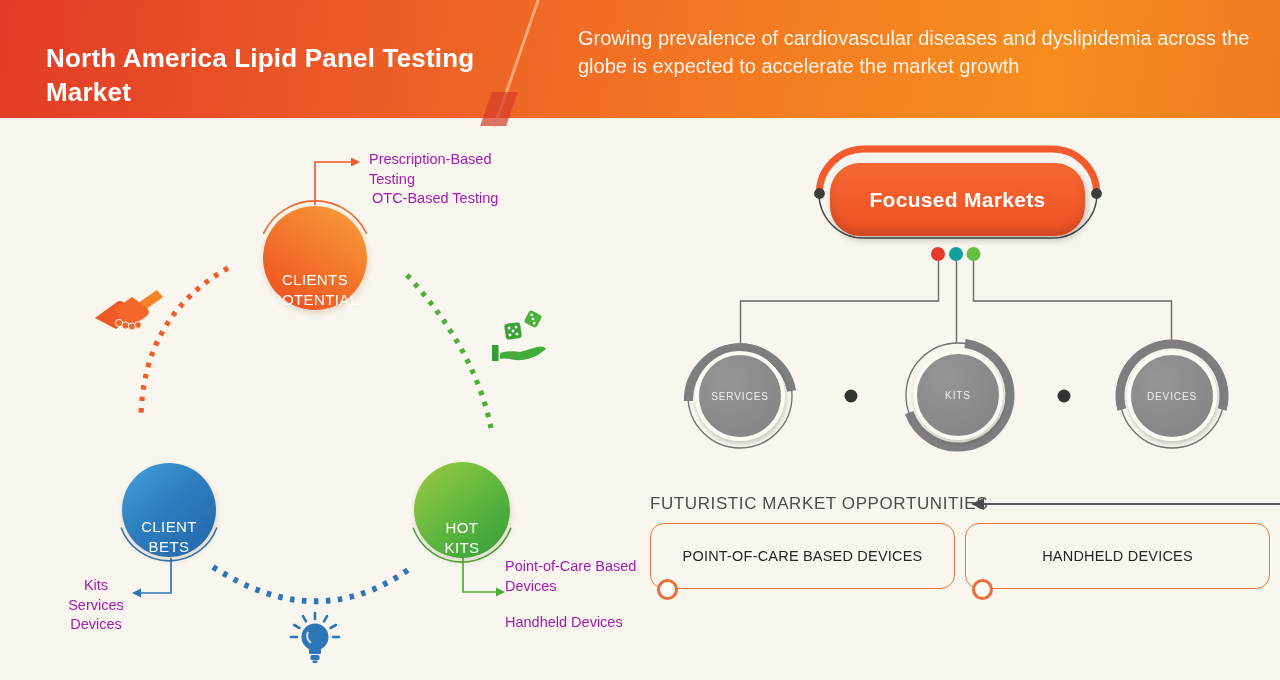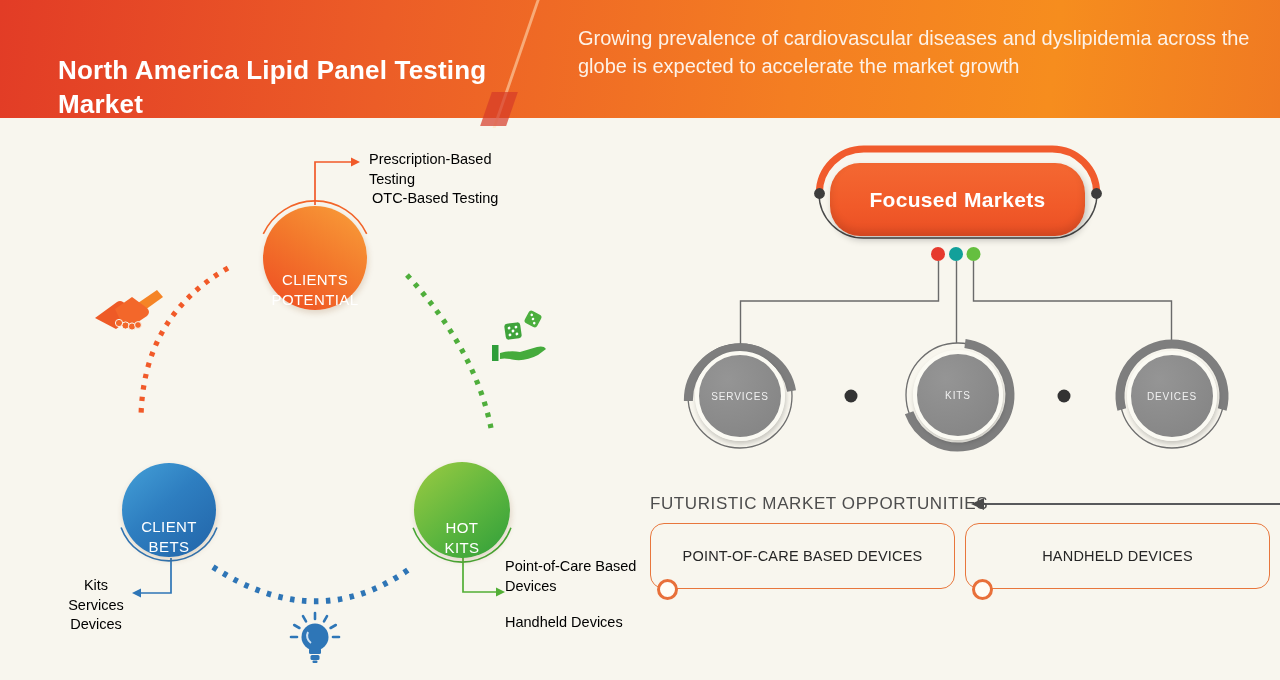--- a/index.html
+++ b/index.html
@@ -5,37 +5,37 @@
   html,body{margin:0;padding:0;background:#ddd;}
   #stage{position:relative;width:1280px;height:680px;background:#f8f6ee;overflow:hidden;
          font-family:"Liberation Sans","DejaVu Sans",sans-serif;}
   
   #header{position:absolute;left:0;top:0;width:1280px;height:118px;
           background:linear-gradient(97deg,#e23c26 0%,#ec5d27 30%,#f47e22 62%,#f68d1e 82%,#f07a22 100%);}
   #header .slash{position:absolute;left:516px;top:-8px;width:3px;height:136px;
           background:rgba(255,226,190,.55);transform:skewX(-19deg);}
   #header .slash2{position:absolute;left:486px;top:92px;width:26px;height:34px;
           background:#d63a28;transform:skewX(-19deg);opacity:.7;}
-  #title{position:absolute;left:42px;top:38px;width:478px;margin:16px;color:#ffffff;
+  #title{position:absolute;left:42px;top:38px;width:478px;margin:4px;color:#ffffff;
          font-size:26px;font-weight:700;line-height:1.3;letter-spacing:.2px;}
   #subtitle{position:absolute;left:578px;top:24px;width:672px;margin:0;color:#fdf2e7;
          font-size:20px;font-weight:400;line-height:1.4;}
   svg{position:absolute;left:0;top:0;}
   
   .node{position:absolute;border-radius:50%;display:flex;align-items:flex-end;justify-content:center;
         color:#fff;text-align:center;white-space:pre-line;letter-spacing:.4px;
         box-shadow:1px 3px 6px rgba(120,60,10,.18);}
   #node-cp{left:263px;top:206px;width:104px;height:104px;font-size:15px;line-height:20px;
         background:linear-gradient(215deg,#f9a03a 0%,#f37a2c 45%,#ee4a22 100%);}
   #node-cf{left:122px;top:463px;width:94px;height:94px;font-size:15px;line-height:20px;
         background:linear-gradient(140deg,#44a0d8 0%,#2e7ec0 45%,#2264a8 100%);}
   #node-hb{left:414px;top:462px;width:96px;height:96px;font-size:15px;line-height:20px;
         background:linear-gradient(140deg,#9ccb42 0%,#5cb53e 55%,#2f9e3a 100%);}
   
-  .lbl{position:absolute;color:#000000;font-size:14.5px;line-height:19.5px;}
+  .lbl{position:absolute;color:#a21caf;font-size:14.5px;line-height:19.5px;}
   #lbl-cp{left:369px;top:150px;width:140px;}
   #lbl-cp .item+.item{padding-left:3px;}
   #lbl-cf{left:50px;top:576px;width:92px;text-align:center;}
   #lbl-hb{left:505px;top:557px;width:142px;}
   #lbl-hb .item+.item{margin-top:17px;}
   
   #pill{position:absolute;left:830px;top:163px;width:255px;height:73px;border-radius:30px;
         background:linear-gradient(180deg,#f46832 0%,#f15a29 60%,#ea4f24 100%);
         box-shadow:2px 4px 7px rgba(0,0,0,.22), inset 0 -5px 8px rgba(0,0,0,.12);
         display:flex;align-items:center;justify-content:center;color:#fff;

